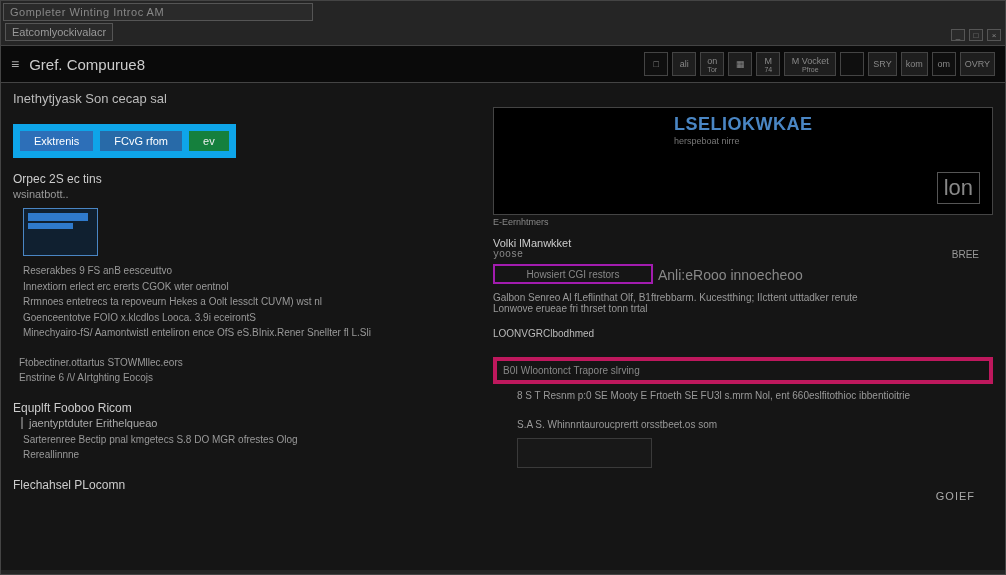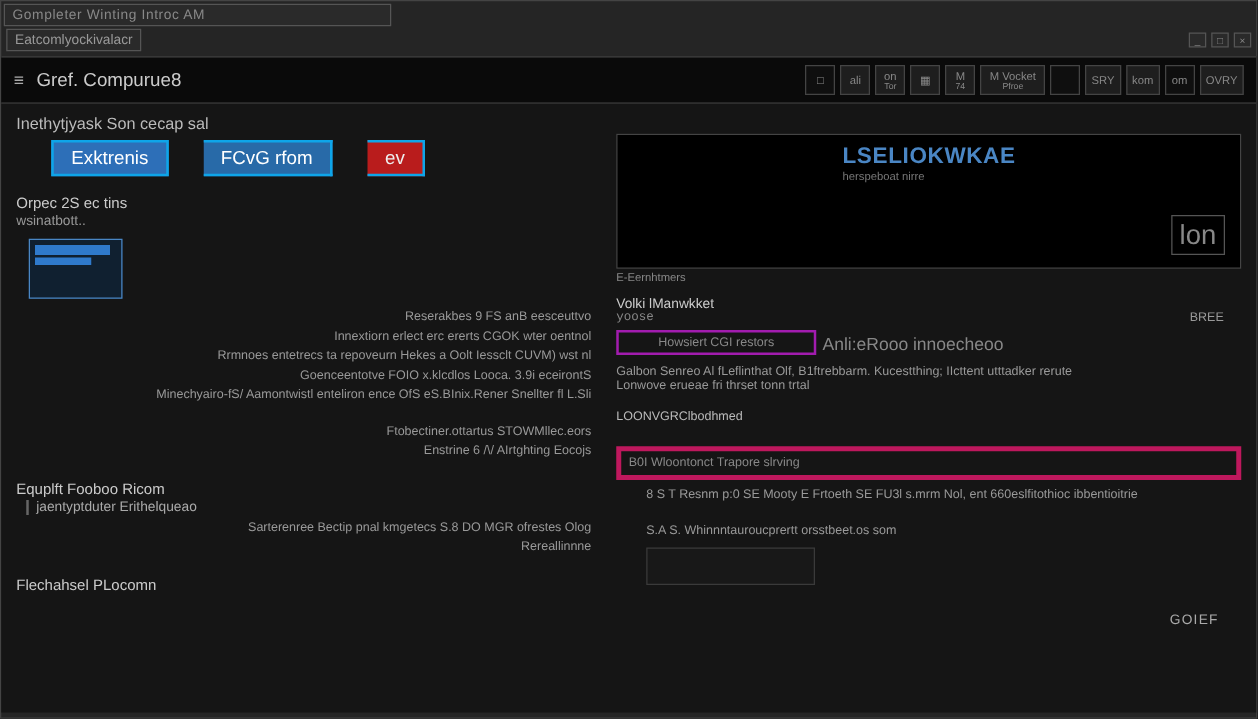--- a/index.html
+++ b/index.html
@@ -23,21 +23,21 @@
     border: 1px solid #555;
     padding: 2px 6px;
     margin: 2px;
     width: 310px;
     color: #888;
     font-size: 11px;
     letter-spacing: 0.5px;
   }
   .titlebar-row2 {
     display: flex;
-    align-items: center;
+    align-items: flex-end;
     justify-content: space-between;
     padding: 0 4px;
   }
   .titlebar-row2-left {
     background: #2a2a2a;
     border: 1px solid #555;
     padding: 2px 6px;
     color: #999;
     font-size: 11px;
   }
@@ -110,45 +110,44 @@
     padding-right: 10px;
   }
   .right-col {
     flex: 1;
     padding-left: 10px;
     position: relative;
   }
   .subheader {
     color: #bbb;
     font-size: 13px;
-    margin-bottom: 6px;
+    margin-bottom: 18px;
   }
   .tab-row {
     display: flex;
     gap: 0;
     margin-bottom: 14px;
   }
   .tab {
     padding: 4px 14px;
-    font-size: 15px;
-    border: 2px solid #0ea5e9;
+    font-size: 11px;
+    border: 7px solid #0ea5e9;
     color: #eee;
-    margin-left: 28px;
   }
   .tab.active {
     background: #2d6fb8;
     color: #fff;
   }
   .tab.mid {
     background: #286aa8;
     color: #fff;
     border-left: none;
   }
   .tab.last {
-    background: #b91c1c;
+    background: #15803d;
     border-left: none;
   }
   .section-title {
     color: #ccc;
     font-size: 12px;
     margin-top: 10px;
     margin-bottom: 2px;
   }
   .section-sub {
     color: #999;
@@ -174,21 +173,20 @@
     background: #2f7acc;
     height: 6px;
     width: 45px;
   }
   .body-text {
     color: #999;
     font-size: 10px;
     line-height: 1.35;
     margin-left: 10px;
     margin-bottom: 2px;
-    text-align: right;
   }
   .item-block {
     margin-top: 16px;
   }
   .item-head {
     color: #ccc;
     font-size: 12px;
   }
   .item-sub {
     color: #aaa;

